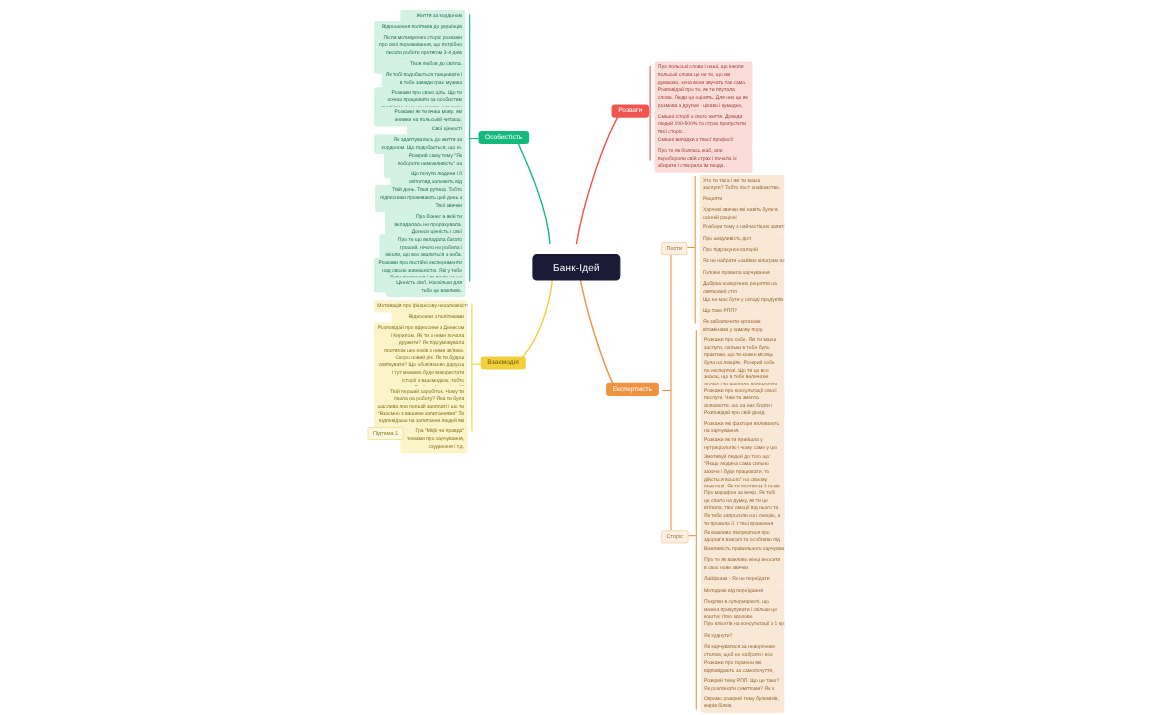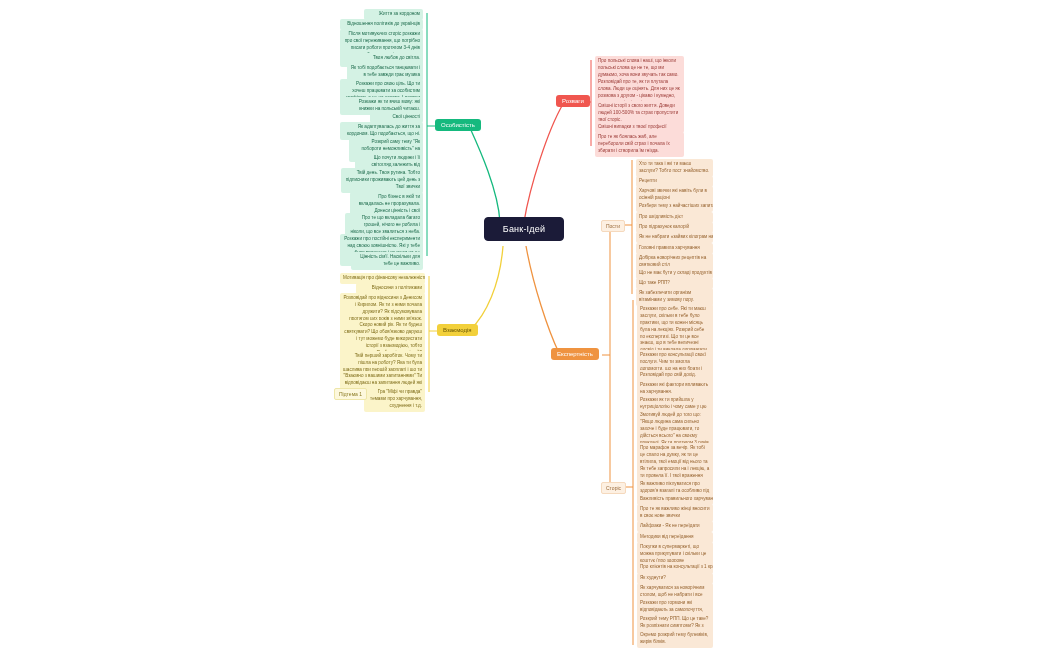--- a/index.html
+++ b/index.html
@@ -14,21 +14,21 @@
     width:1050px;height:650px;
     background:#ffffff;
   }
   #wires{
     position:absolute;left:0;top:0;width:1050px;height:650px;
     pointer-events:none;
   }
   
   .root-node{
     position:absolute;
-    left:484px;top:217px;
+    left:484px;top:231px;
     width:62px;
     padding:6px 8px;
     background:#1b1b38;
     color:#ffffff;
     border:1px solid #1b1b38;
     border-radius:4px;
     font-size:9px;
     text-align:center;
     letter-spacing:.2px;
     z-index:30;

